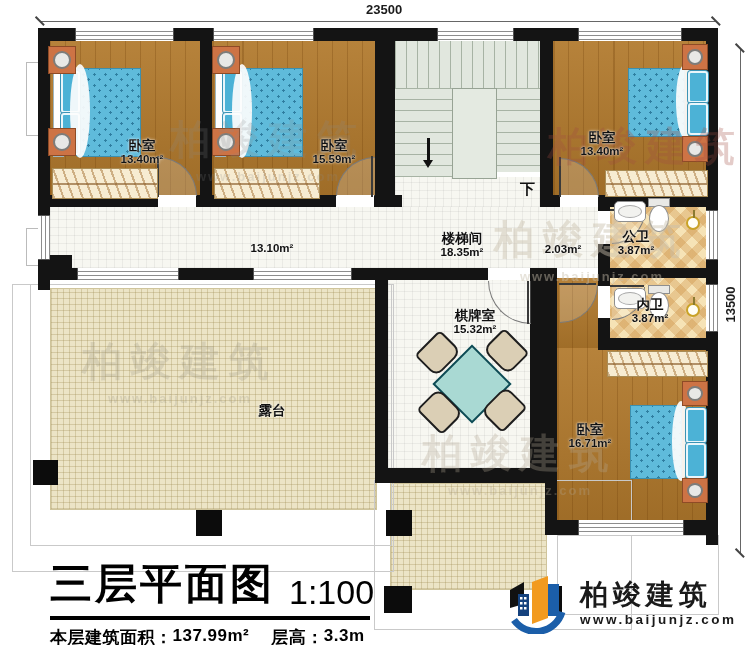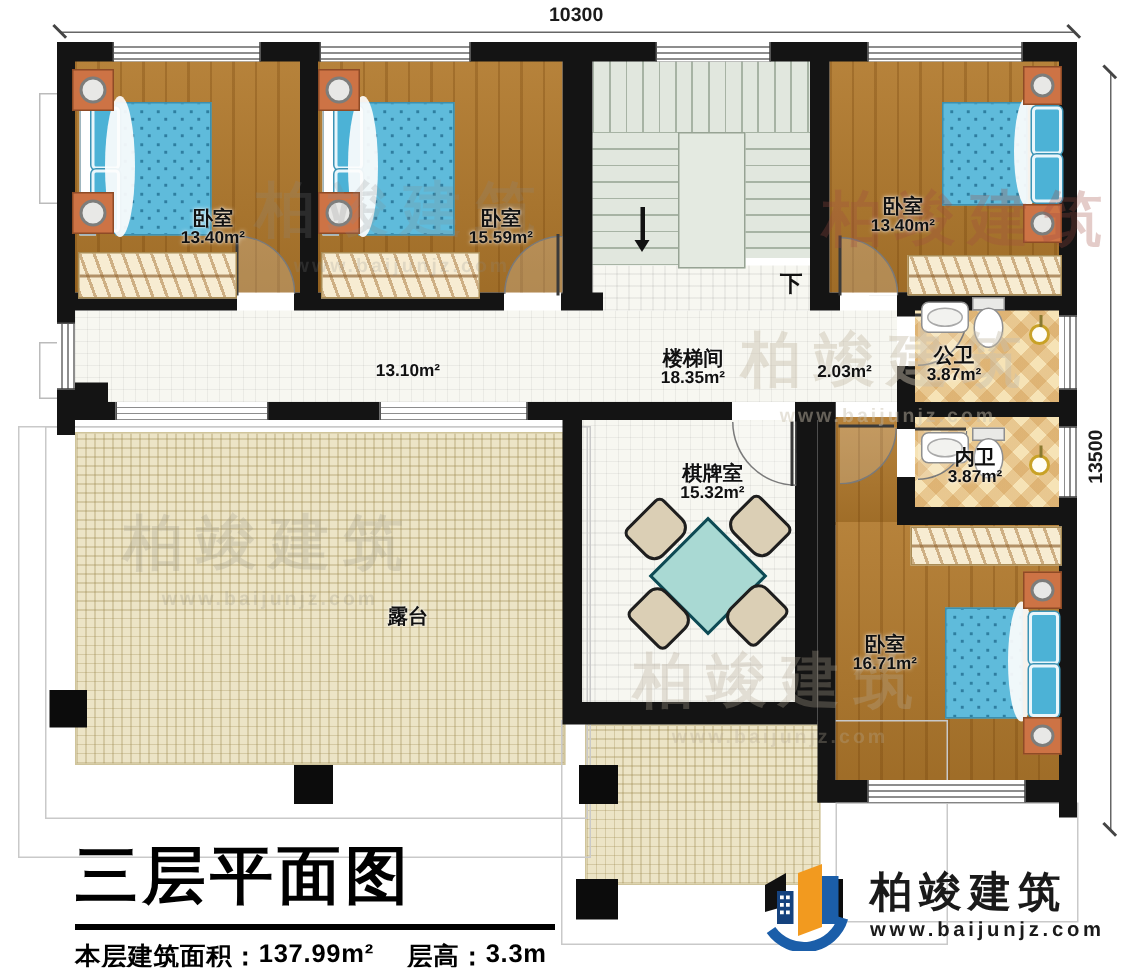--- a/index.html
+++ b/index.html
@@ -274,32 +274,33 @@
     <div class="rname">棋牌室</div>
     <div class="rarea">15.32m²</div>
   </div>
   <div class="abs rlabel" style="left:590px;top:436px">
     <div class="rname">卧室</div>
     <div class="rarea">16.71m²</div>
   </div>
   <div class="abs rlabel rname" style="left:272px;top:411px">露台</div>
   <div class="abs down" style="left:520px;top:180px">下</div>
 
-  <div class="abs dim" style="left:366px;top:2px">10300</div>
+  <div class="abs dim" style="left:366px;top:2px">23500</div>
   <div class="abs dimline" style="left:40px;top:21px;width:676px;height:1px"></div>
   <div class="abs tick" style="left:34px;top:20px"></div>
   <div class="abs tick" style="left:710px;top:20px"></div>
   <div class="abs dim" style="left:712px;top:297px;transform:rotate(-90deg)">13500</div>
   <div class="abs dimline" style="left:740px;top:48px;width:1px;height:505px"></div>
   <div class="abs tick" style="left:734px;top:47px"></div>
   <div class="abs tick" style="left:734px;top:552px"></div>
 
   <div class="abs" style="left:50px;top:556px;width:380px">
     <div style="display:flex;align-items:flex-end">
       <span class="tb-title">三层平面图</span>
+      <span class="tb-scale">1:100</span>
     </div>
     <div class="tb-rule" style="width:320px;height:4px;margin-top:4px"></div>
     <div style="display:flex;margin-top:6px">
       <span class="tb-sub">本层建筑面积：</span>
       <span class="tb-sub">137.99m²</span>
       <span class="tb-sub" style="width:22px"></span>
       <span class="tb-sub">层高：</span>
       <span class="tb-sub">3.3m</span>
     </div>
   </div>

